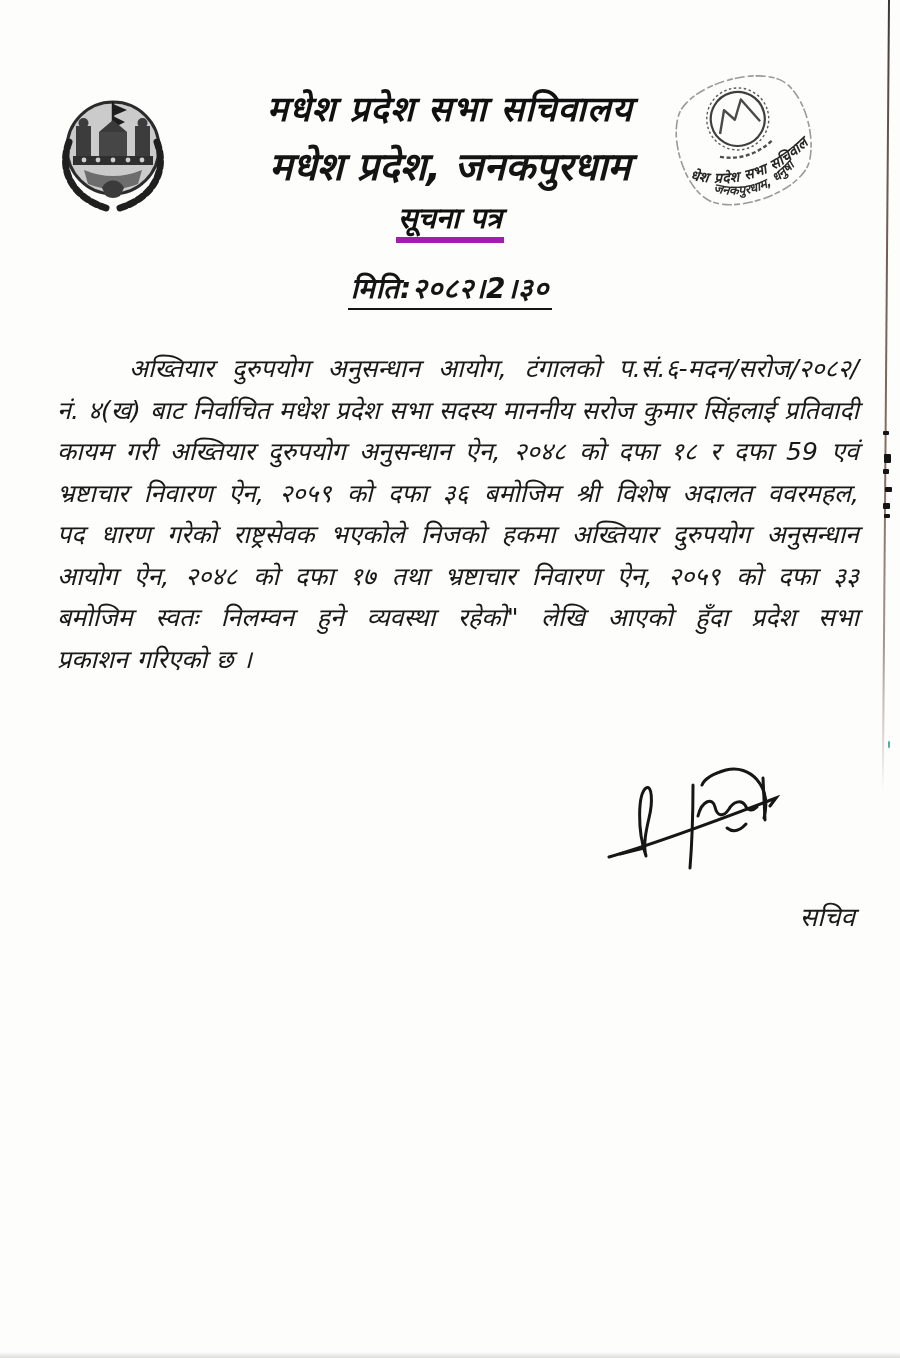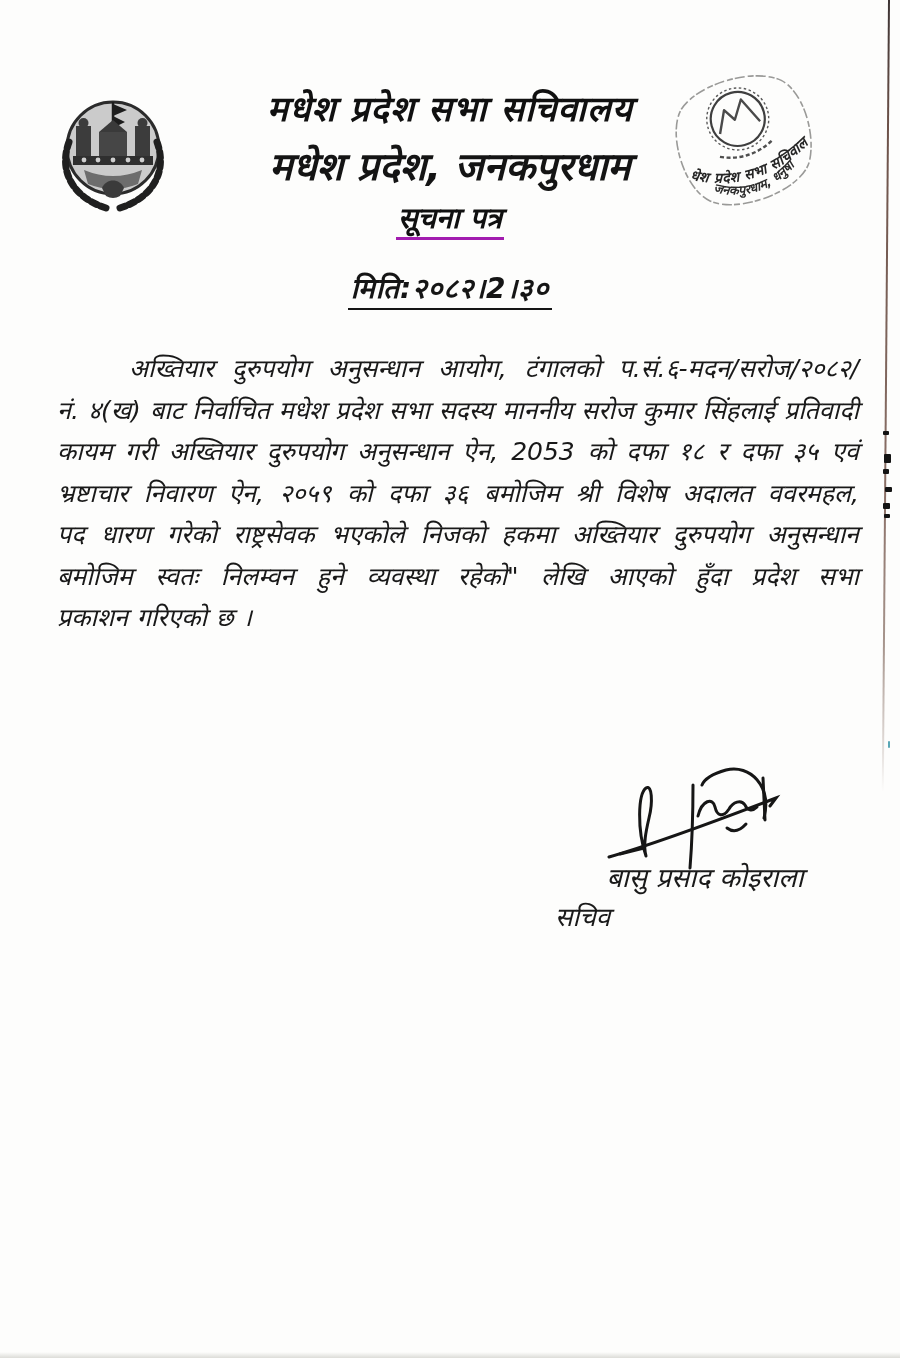--- a/index.html
+++ b/index.html
@@ -20,21 +20,21 @@
     font-size:35px;font-weight:bold;letter-spacing:1px;color:#101010;
     margin:0 0 14px 0;line-height:1.2;
   }
   .org-location{
     font-size:39px;font-weight:bold;color:#141414;
     margin:0 0 10px 0;line-height:1.2;
   }
   .doc-type{
     display:inline-block;
     font-size:29px;font-weight:bold;color:#101010;
-    border-bottom:3px solid #a21caf;
+    border-bottom:6px solid #a21caf;
     padding:0 2px 1px 2px;line-height:1.2;
   }
   .seal{position:absolute;left:655px;top:66px;width:180px;height:165px;}
   
   .date-row{position:absolute;left:0;top:268px;width:900px;text-align:center;}
   .date-text{
     display:inline-block;
     font-size:28px;font-weight:bold;color:#151515;
     border-bottom:2px solid #151515;
     padding:0 3px 2px 3px;letter-spacing:1px;
@@ -53,21 +53,21 @@
   .bline.indent{padding-left:72px;}
   .bline.last{text-align-last:left;}
   
   .signature-scrawl{position:absolute;left:592px;top:758px;width:210px;height:115px;}
   .sig-name{
     position:absolute;left:555px;top:858px;width:300px;
     text-align:center;font-size:27px;font-weight:500;color:#1a1a1a;
   }
   .sig-title{
     position:absolute;left:555px;top:898px;width:300px;
-    text-align:left;font-size:26px;font-weight:500;color:#1a1a1a;
+    text-align:right;font-size:26px;font-weight:500;color:#1a1a1a;
   }
   
   .edge-line{
     position:absolute;left:888px;top:0;width:2px;height:792px;
     background:linear-gradient(180deg,#3d3434 0%,#6d5249 16%,#7c635a 42%,#8a6f66 62%,#a8978f 82%,rgba(180,170,164,0) 100%);
     transform:rotate(0.45deg);transform-origin:top center;
   }
   .edge-dash{position:absolute;background:#141414;border-radius:1px;}
   .edge-dash.d1{left:883px;top:431px;width:6px;height:4px;}
   .edge-dash.d2{left:884px;top:454px;width:7px;height:9px;}
@@ -138,23 +138,24 @@
     </g>
   </svg>
 
   <div class="date-row">
     <span class="date-text">मिति:२०८२।2।३०</span>
   </div>
 
   <div class="body-text">
     <div class="bline indent">अख्तियार दुरुपयोग अनुसन्धान आयोग, टंगालको प.सं.६-मदन/सरोज/२०८२/</div>
     <div class="bline">नं. ४(ख) बाट निर्वाचित मधेश प्रदेश सभा सदस्य माननीय सरोज कुमार सिंहलाई प्रतिवादी</div>
-    <div class="bline">कायम गरी अख्तियार दुरुपयोग अनुसन्धान ऐन, 2053 को दफा १८ र दफा ३५ एवं</div>
+    <div class="bline">कायम गरी अख्तियार दुरुपयोग अनुसन्धान ऐन, २०४८ को दफा १८ र दफा 59 एवं</div>
     <div class="bline">भ्रष्टाचार निवारण ऐन, २०५९ को दफा ३६ बमोजिम श्री विशेष अदालत ववरमहल,</div>
     <div class="bline">पद धारण गरेको राष्ट्रसेवक भएकोले निजको हकमा अख्तियार दुरुपयोग अनुसन्धान</div>
+    <div class="bline">आयोग ऐन, २०४८ को दफा १७ तथा भ्रष्टाचार निवारण ऐन, २०५९ को दफा ३३</div>
     <div class="bline">बमोजिम स्वतः निलम्वन हुने व्यवस्था रहेको" लेखि आएको  हुँदा प्रदेश सभा</div>
     <div class="bline last">प्रकाशन गरिएको छ ।</div>
   </div>
 
   <svg class="signature-scrawl" viewBox="0 0 210 115">
     <g fill="none" stroke="#161616" stroke-width="3" stroke-linecap="round">
 
       <path d="M54,98 C45,72 46,36 54,30 C60,26 61,44 57,60 C54,73 51,87 54,98"></path>
 
       <path d="M28,96 L52,90"></path>
@@ -166,21 +167,20 @@
       <path d="M106,58 C110,42 121,39 123,49 C125,58 131,60 137,51 C141,44 149,41 153,47 C155,52 160,54 165,49"></path>
 
       <path d="M172,60 C180,28 158,6 134,12 C120,16 112,22 110,27"></path>
 
       <path d="M171,20 L173,62"></path>
 
       <path d="M135,70 Q144,77 154,66"></path>
     </g>
   </svg>
 
-  <div class="sig-name">बासु प्रसाद कोइराला</div>
   <div class="sig-title">सचिव</div>
 
   <div class="edge-line"></div>
   <div class="edge-dash d1"></div>
   <div class="edge-dash d2"></div>
   <div class="edge-dash d3"></div>
   <div class="edge-dash d4"></div>
   <div class="edge-dash d5"></div>
   <div class="edge-dash d6"></div>
   <div class="edge-dash blue"></div>

